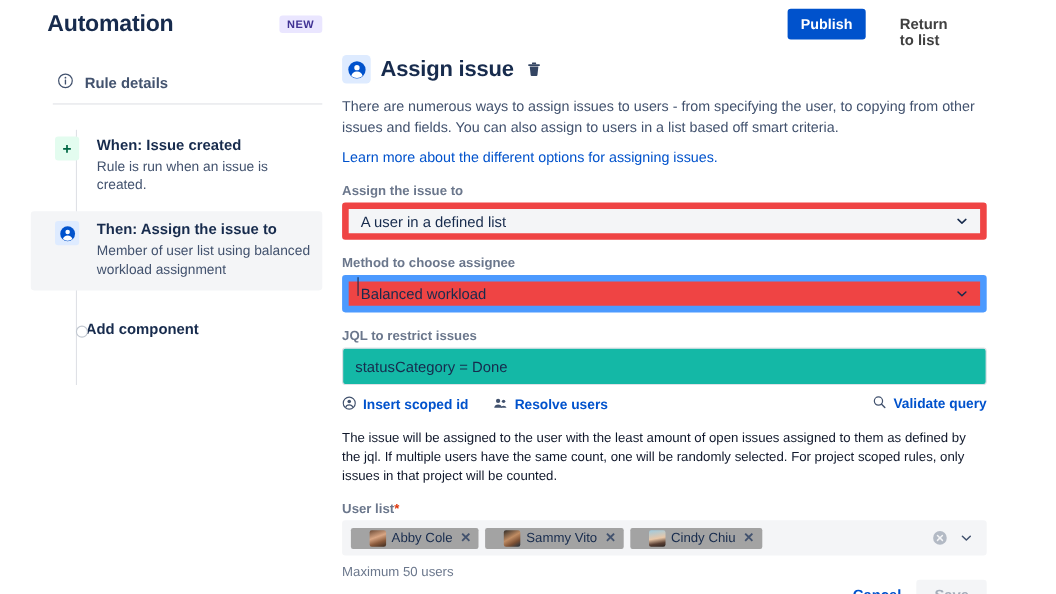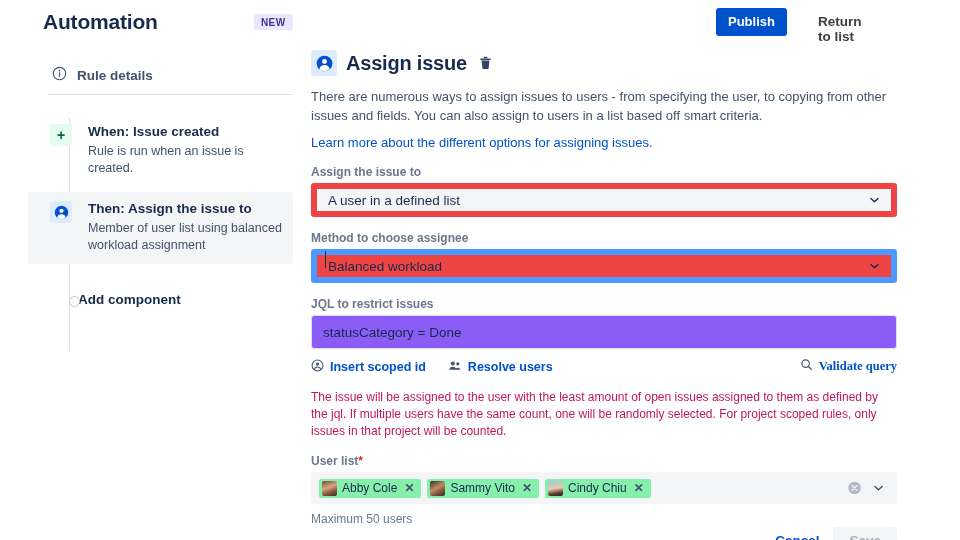--- a/index.html
+++ b/index.html
@@ -114,49 +114,49 @@
   .select.focused { background: #ef4444; border-color: #4C9AFF; }
   .caret { position: absolute; right: 10px; top: 50%; transform: translateY(-50%); display: flex; }
   .caret-text { position: relative; }
   .caret-text::before {
     content: ""; position: absolute; left: -3px; top: -8px;
     width: 1px; height: 17px; background: #172B4D;
   }
 
   .textfield {
     width: 586px; height: 34px;
-    background: #8b5cf6; border: 1.5px solid #DFE1E6; border-radius: 3px;
+    background: #14b8a6; border: 1.5px solid #DFE1E6; border-radius: 3px;
     padding: 0 11px; font-size: 13.5px; color: #172B4D;
     font-family: "Liberation Sans", sans-serif;
     line-height: 31px;
   }
 
   .action-row {
     position: relative; margin-top: 9px; height: 18px;
     display: flex; align-items: center;
   }
   .action-link {
     display: flex; align-items: center; gap: 6px;
     font-size: 12.5px; font-weight: 600; color: #0052CC; cursor: pointer; text-decoration: none;
   }
   .action-link + .action-link { margin-left: 22px; }
-  .action-right { position: absolute; right: 0; top: 0; font-family: Liberation Serif, serif; }
+  .action-right { position: absolute; right: 0; top: 0; }
 
   .hint {
-    margin-top: 13px; font-size: 12px; line-height: 17px; color: #be185d; width: 584px;
+    margin-top: 13px; font-size: 12px; line-height: 17px; color: #0f172a; width: 584px;
   }
 
   .chipfield {
     position: relative; width: 586px; min-height: 32px;
     background: #F4F5F7; border: 2px solid #F4F5F7; border-radius: 3px;
     display: flex; align-items: center; padding: 4px 58px 4px 6px; gap: 6px;
   }
   .chip {
     display: flex; align-items: center; gap: 5px;
-    background: #86efac; border-radius: 2px; padding: 2px 5px 2px 3px;
+    background: #a3a3a3; border-radius: 2px; padding: 2px 5px 2px 17px;
     font-size: 12px; color: #172B4D; cursor: default;
   }
   .avatar {
     width: 15px; height: 15px; border-radius: 2px; flex: none;
     background-size: cover; background-position: center;
   }
   .chip-x {
     font-size: 12px; font-weight: 700; color: #42526E;
     cursor: pointer; padding: 0 2px; line-height: 1;
   }

